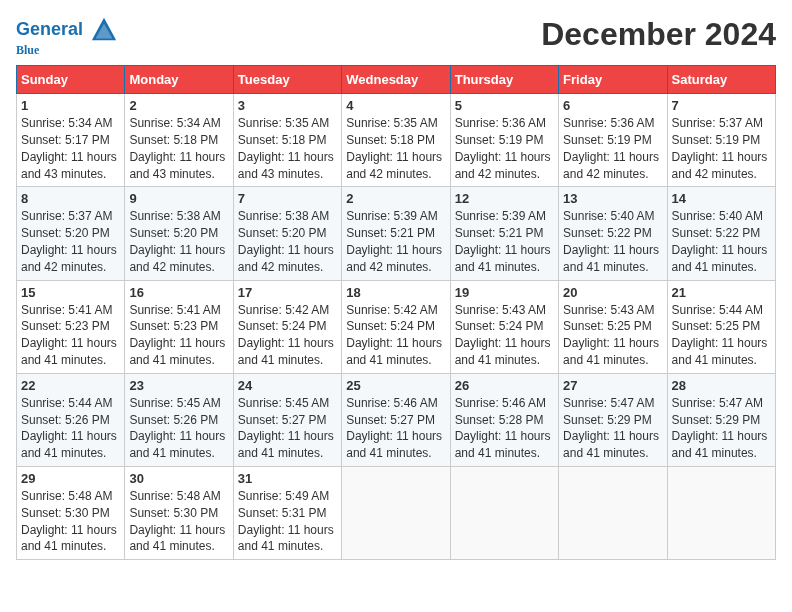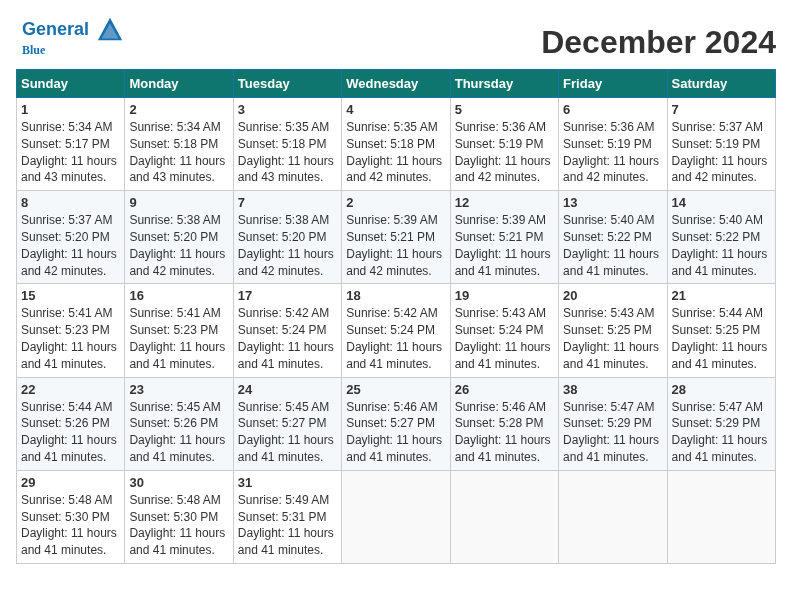--- a/index.html
+++ b/index.html
@@ -18,50 +18,48 @@
     }
     .logo {
       display: flex;
       align-items: center;
     }
     .logo-text {
       font-size: 18px;
       font-weight: bold;
       color: #333;
       line-height: 1.1;
-      margin-left: 6px;
     }
     .logo-text span {
       color: #1a6faf;
     }
     .logo-icon {
       width: 28px;
       height: 28px;
       margin-left: 2px;
     }
     .title-area {
       text-align: right;
-      margin-top: 8px;
     }
     .month-year {
       font-size: 32px;
       font-weight: bold;
       color: #333;
     }
     .location {
       font-size: 14px;
       color: #555;
     }
     table {
       width: 100%;
       border-collapse: collapse;
       table-layout: fixed;
     }
     thead tr th {
-      background-color: #0f766e;
+      background-color: #ef4444;
       color: #fff;
       font-size: 13px;
       font-weight: bold;
       padding: 6px 4px;
       text-align: left;
       border: 1px solid #1a6faf;
     }
     tbody tr td {
       border: 1px solid #ccc;
       vertical-align: top;
@@ -334,21 +332,21 @@
       </td>
         <td>
         <span class="day-num">26</span>
         <div class="cell-text">
           Sunrise: 5:46 AM<br>
           Sunset: 5:28 PM<br>
           Daylight: 11 hours and 41 minutes.
         </div>
       </td>
         <td>
-        <span class="day-num">38</span>
+        <span class="day-num">27</span>
         <div class="cell-text">
           Sunrise: 5:47 AM<br>
           Sunset: 5:29 PM<br>
           Daylight: 11 hours and 41 minutes.
         </div>
       </td>
         <td>
         <span class="day-num">28</span>
         <div class="cell-text">
           Sunrise: 5:47 AM<br>

